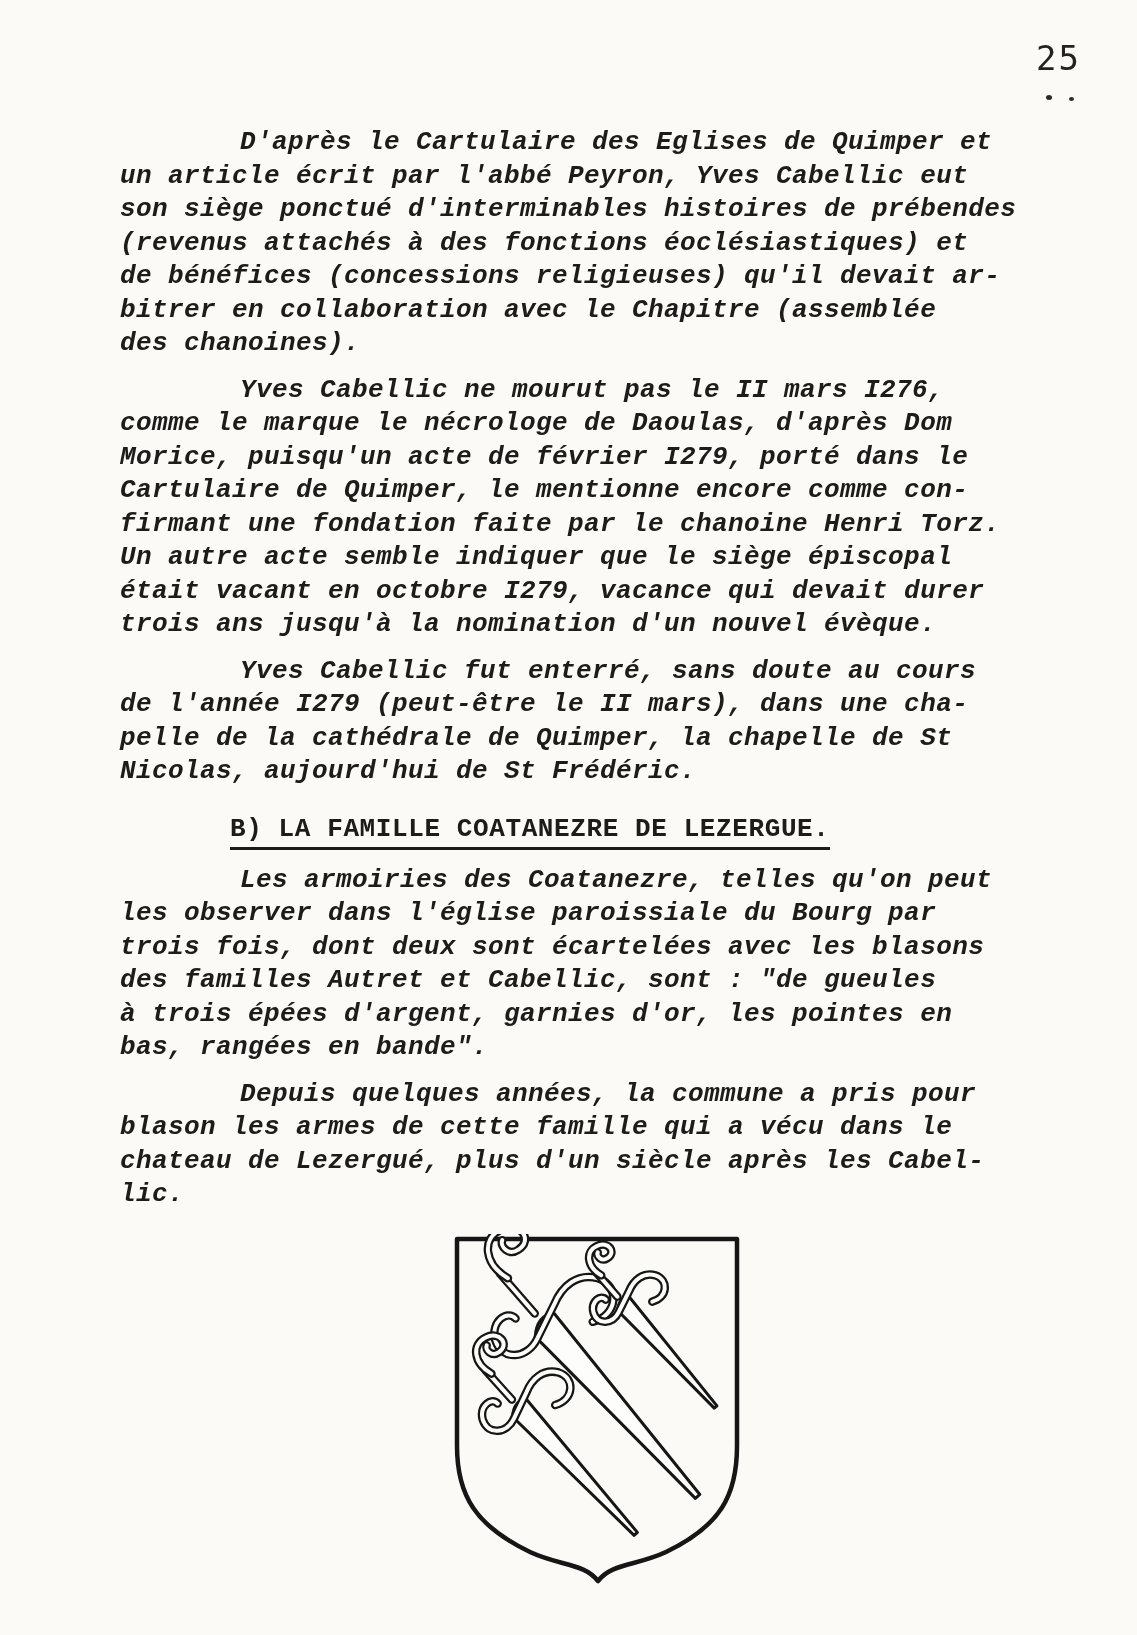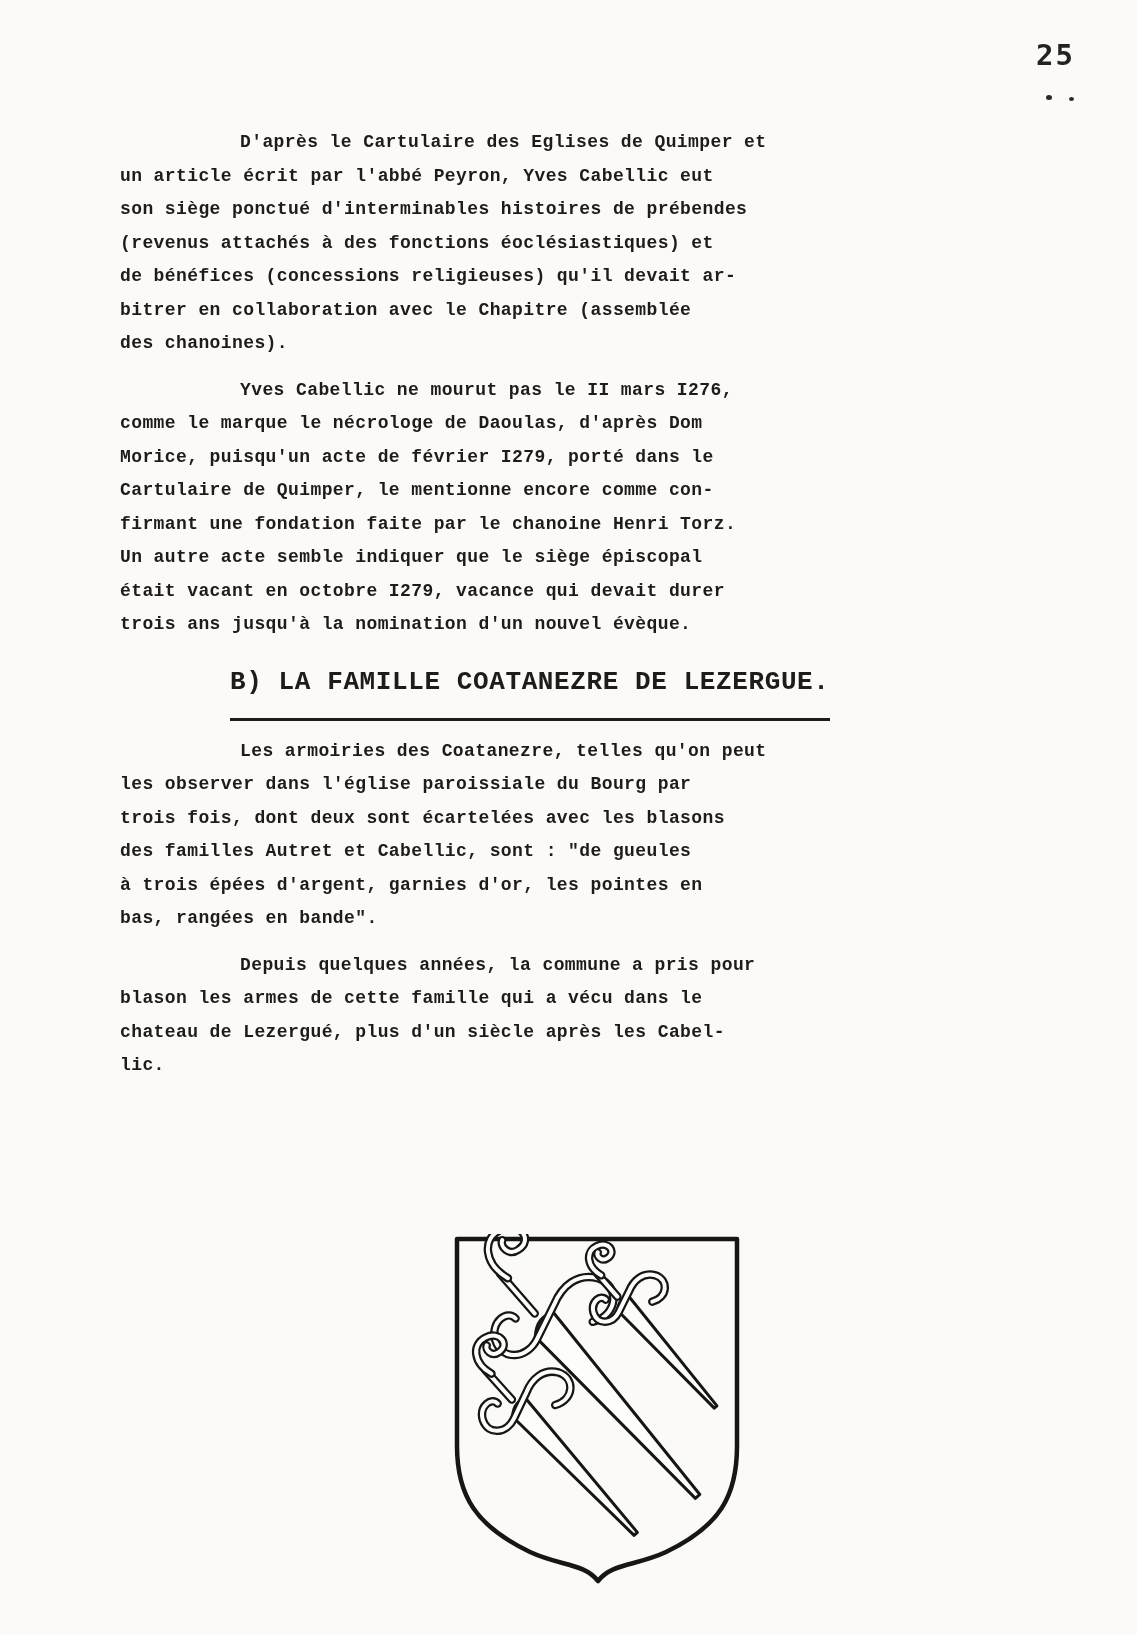--- a/index.html
+++ b/index.html
@@ -11,57 +11,58 @@
     background: #fbfaf7;
     overflow: hidden;
     font-family: "Liberation Mono", "DejaVu Sans Mono", monospace;
     color: #1d1c1a;
   }
   .page-number {
     position: absolute;
     top: 38px;
     left: 1036px;
     font-family: "DejaVu Sans Mono", monospace;
-    font-size: 29px;
-    font-weight: 700;
+    font-size: 34px;
+    font-weight: 400;
     letter-spacing: 2px;
     color: #222;
   }
   .pn-dot {
     position: absolute;
     width: 6px; height: 5px;
     border-radius: 50%;
     background: #2a2a2a;
   }
   .pn-dot.d1 { top: 95px; left: 1046px; }
   .pn-dot.d2 { top: 97px; left: 1069px; width: 5px; height: 4px; }
   .text-block {
     position: absolute;
     left: 120px;
     top: 126px;
     width: 950px;
   }
   .para {
     white-space: pre;
-    font-size: 18px;
+    font-size: 26px;
     line-height: 33.5px;
     font-weight: 700;
     letter-spacing: 0.4px;
     text-indent: 120px;
     margin: 0 0 13px 0;
+    font-style: italic;
   }
   .section-heading {
     display: inline-block;
     margin: 12px 0 14px 110px;
     font-size: 26px;
     line-height: 30px;
     font-weight: 700;
     letter-spacing: 0.6px;
     border-bottom: 3px solid #1d1c1a;
-    padding-bottom: 21px;
+    padding-bottom: 3px;
     white-space: pre;
   }
   .coat-of-arms {
     position: absolute;
     left: 452px;
     top: 1234px;
   }
   .shield-outline {
     fill: #fbfaf7;
     stroke: #161616;
@@ -110,20 +111,24 @@
 bitrer en collaboration avec le Chapitre (assemblée
 des chanoines).</p>
     <p class="para">Yves Cabellic ne mourut pas le II mars I276,
 comme le marque le nécrologe de Daoulas, d'après Dom
 Morice, puisqu'un acte de février I279, porté dans le
 Cartulaire de Quimper, le mentionne encore comme con-
 firmant une fondation faite par le chanoine Henri Torz.
 Un autre acte semble indiquer que le siège épiscopal
 était vacant en octobre I279, vacance qui devait durer
 trois ans jusqu'à la nomination d'un nouvel évèque.</p>
+    <p class="para">Yves Cabellic fut enterré, sans doute au cours
+de l'année I279 (peut-être le II mars), dans une cha-
+pelle de la cathédrale de Quimper, la chapelle de St
+Nicolas, aujourd'hui de St Frédéric.</p>
     <div>
       <span class="section-heading">B) LA FAMILLE COATANEZRE DE LEZERGUE.</span>
     </div>
     <p class="para">Les armoiries des Coatanezre, telles qu'on peut
 les observer dans l'église paroissiale du Bourg par
 trois fois, dont deux sont écartelées avec les blasons
 des familles Autret et Cabellic, sont : "de gueules
 à trois épées d'argent, garnies d'or, les pointes en
 bas, rangées en bande".</p>
     <p class="para">Depuis quelques années, la commune a pris pour

